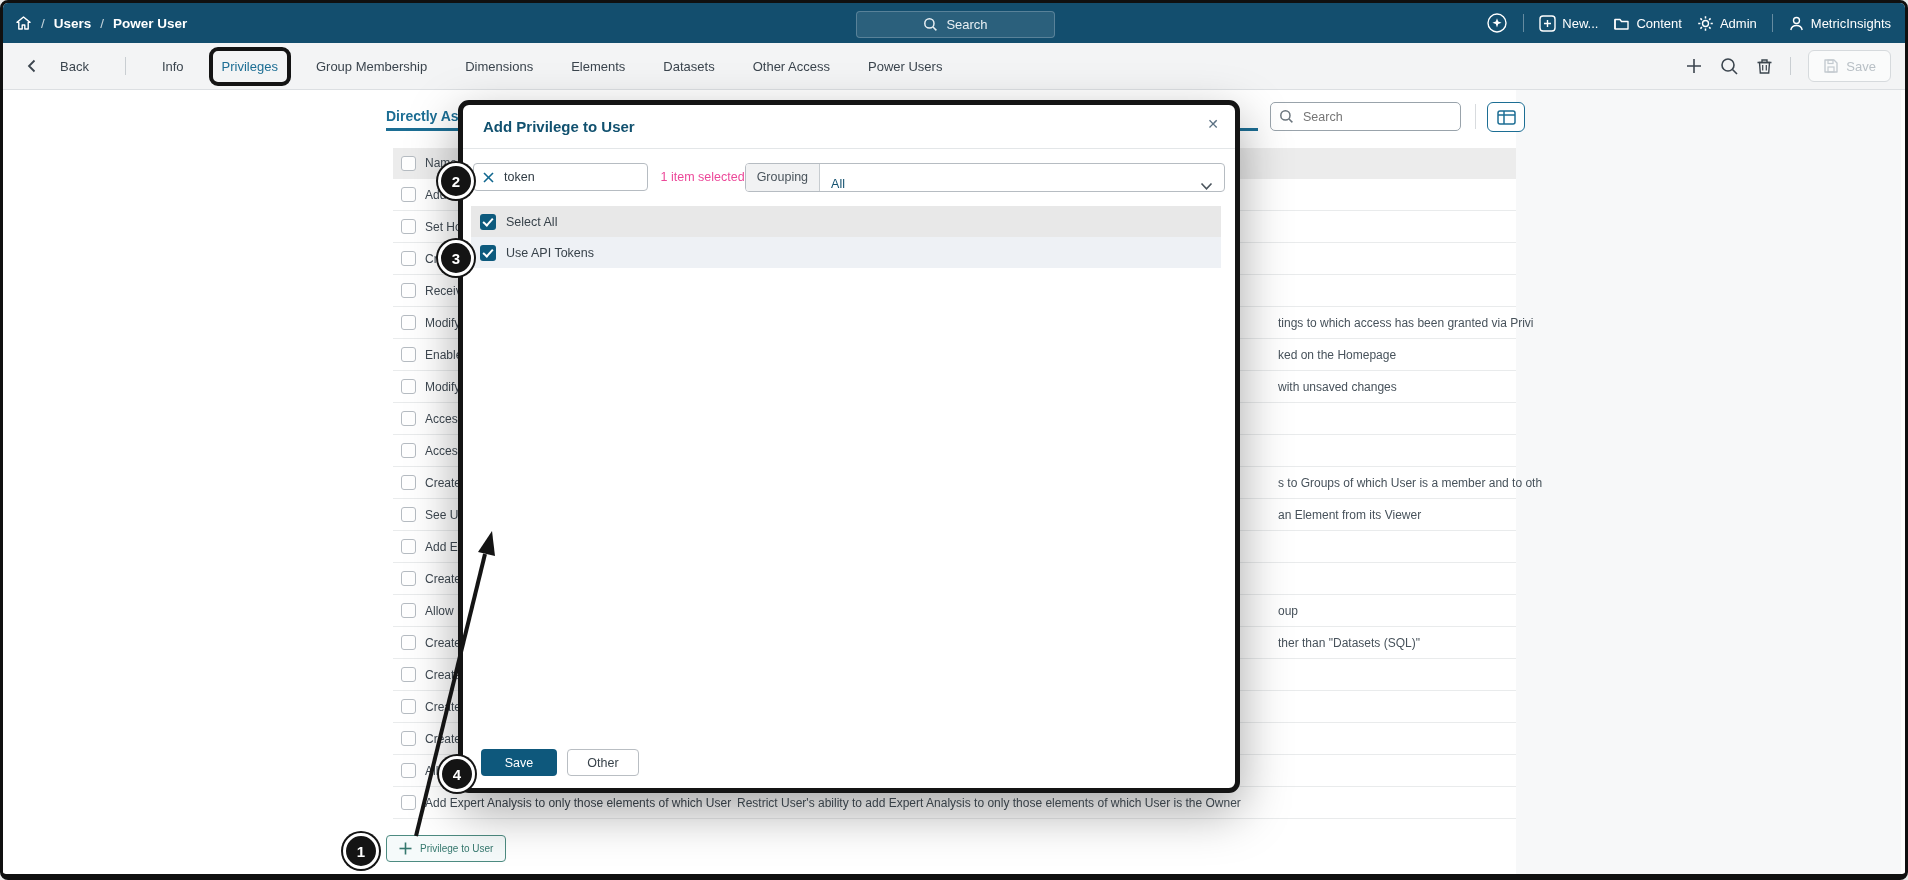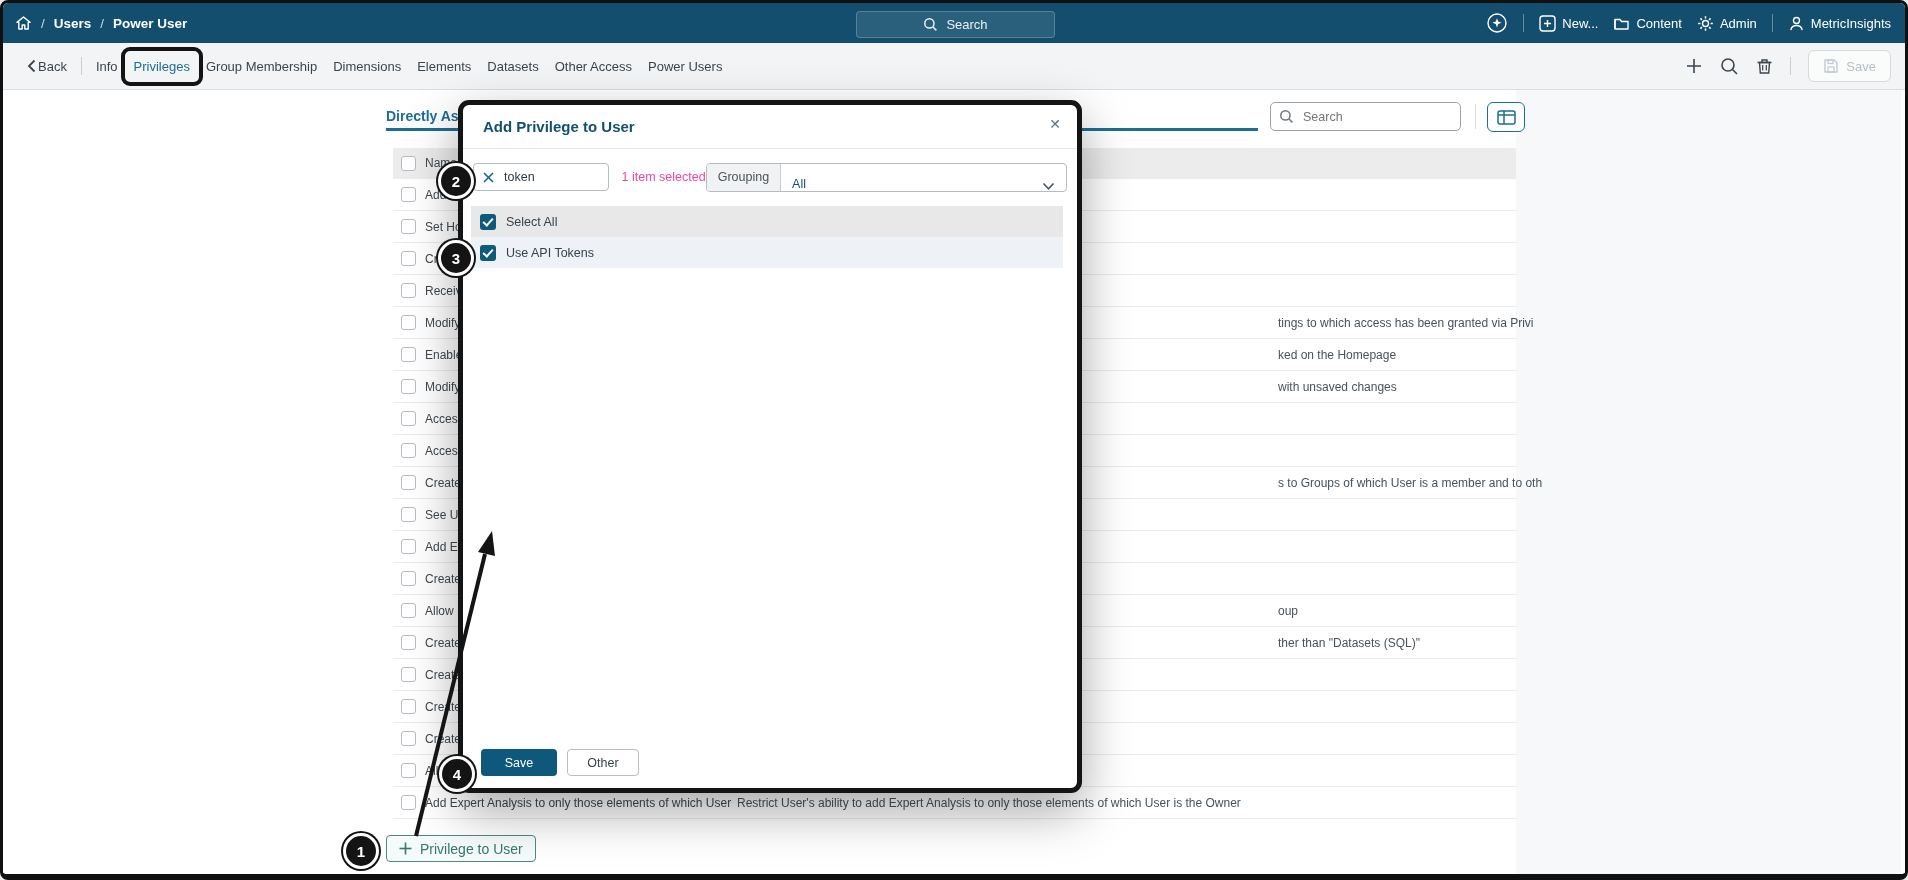--- a/index.html
+++ b/index.html
@@ -12,21 +12,21 @@
   .crumbs .sep{font-weight:400;opacity:.75;}
   .top-search{position:absolute;left:853px;top:8px;width:197px;height:25px;border-radius:4px;
     background:rgba(255,255,255,.10);border:1px solid rgba(255,255,255,.22);
     display:flex;align-items:center;justify-content:center;gap:8px;color:#e9f0f4;font-size:13px;cursor:pointer;}
   .top-right{position:absolute;right:14px;top:0;height:40px;display:flex;align-items:center;gap:15px;font-size:13px;color:#fff;}
   .top-item{display:flex;align-items:center;gap:6px;cursor:pointer;white-space:nowrap;}
   .vdiv{width:1px;height:18px;background:rgba(255,255,255,.35);}
   
   .navbar{position:absolute;left:0;top:40px;width:100%;height:46px;background:#f3f4f5;border-bottom:1px solid #dcdfe2;
     display:flex;align-items:center;font-size:13px;color:#3b454e;}
-  .nav-left{display:flex;align-items:center;gap:12px;padding-left:24px;}
+  .nav-left{display:flex;align-items:center;gap:34px;padding-left:24px;}
   .nav-tab{cursor:pointer;white-space:nowrap;position:relative;padding:4px 2px;}
   .nav-tab.active{color:#1c6e94;}
   .tab-annot{position:absolute;left:-11px;top:-8px;right:-11px;bottom:-8px;border:4px solid #141414;border-radius:9px;pointer-events:none;}
   .nav-div{width:1px;height:18px;background:#c9ced2;}
   .nav-right{position:absolute;right:14px;top:0;height:46px;display:flex;align-items:center;gap:17px;}
   .icon-btn{display:flex;align-items:center;justify-content:center;cursor:pointer;}
   .save-btn{display:flex;align-items:center;gap:7px;border:1px solid #d6dadd;background:#fafbfb;color:#b9c0c6;
     border-radius:6px;height:30px;padding:0 14px;font-size:13px;cursor:default;}
   
   .right-bg{position:absolute;left:1513px;top:87px;width:385px;height:784px;background:#f7f8f9;}
@@ -43,26 +43,26 @@
   .tbl-rows{position:absolute;left:390px;top:176px;width:1123px;z-index:0;}
   .trow{position:relative;height:32px;border-bottom:1px solid #e9ebec;box-sizing:border-box;}
   .cbx{position:absolute;left:8px;top:8px;width:15px;height:15px;box-sizing:border-box;border:1.5px solid #b6bcc2;border-radius:3px;background:#fff;cursor:pointer;}
   .tbl-header .cbx{top:8px;}
   .rname{position:absolute;left:32px;top:0;line-height:31px;font-size:12px;color:#3f4952;white-space:nowrap;}
   .trow .rname{line-height:32px;}
   .rdesc-frag{position:absolute;left:847px;top:0;width:274px;line-height:32px;font-size:12px;color:#47525b;white-space:nowrap;overflow:hidden;padding-left:38px;}
   .rdesc-full{position:absolute;left:344px;top:0;line-height:32px;font-size:12px;color:#47525b;white-space:nowrap;}
   
   .add-priv-btn{position:absolute;left:383px;top:832px;height:27px;box-sizing:border-box;border:1.5px solid #4d8b81;border-radius:4px;
-    background:#f5fafa;color:#35786e;font-size:14px;display:flex;align-items:center;gap:8px;padding:0 12px;cursor:pointer;}
+    background:#f5fafa;color:#35786e;font-size:10px;display:flex;align-items:center;gap:8px;padding:0 12px;cursor:pointer;}
   .pagination{position:absolute;left:1278px;top:880px;display:flex;align-items:center;font-size:12.5px;color:#3f4952;}
   .pag-icons{display:flex;align-items:center;gap:24px;margin-left:40px;}
   .pag-icons .icon-btn svg{display:block;}
   
-  .modal{position:absolute;left:455px;top:97px;width:624px;height:693px;box-sizing:border-box;border:5px solid #141414;border-radius:11px;
+  .modal{position:absolute;left:455px;top:97px;width:782px;height:693px;box-sizing:border-box;border:5px solid #141414;border-radius:11px;
     background:#fff;z-index:30;box-shadow:0 18px 50px rgba(0,0,0,.35);}
   .modal-header{position:absolute;left:0;top:0;right:0;height:43px;border-bottom:1px solid #e3e6e8;}
   .modal-title{position:absolute;left:20px;top:13px;font-size:15px;font-weight:bold;color:#11516f;}
   .modal-close{position:absolute;right:16px;top:11px;font-size:14px;color:#5b7183;cursor:pointer;}
   .modal-controls{position:absolute;left:0;top:43px;right:0;height:58px;display:flex;align-items:center;padding:0 10px;box-sizing:border-box;}
   .filter-box{width:180px;height:28px;box-sizing:border-box;border:1px solid #b6bcc2;border-radius:4px;display:flex;align-items:center;gap:7px;padding:0 8px;}
   .filter-box input{border:0;outline:0;width:100%;font-size:12.5px;font-family:inherit;color:#2f3a43;background:transparent;}
   .sel-info{margin-left:13px;font-size:12.5px;color:#ec4899;white-space:nowrap;}
   .grouping{margin-left:auto;width:497px;height:29px;box-sizing:border-box;border:1px solid #b6bcc2;border-radius:4px;
     display:flex;align-items:flex-end;background:#fff;overflow:hidden;cursor:pointer;}
@@ -279,20 +279,21 @@
         <span class="rname">Access</span>
       </div>
       <div class="trow">
         <span class="cbx"></span>
         <span class="rname">Create</span>
         <span class="rdesc-frag">s to Groups of which User is a member and to oth</span>
       </div>
       <div class="trow">
         <span class="cbx"></span>
         <span class="rname">See Use</span>
+        <span class="rdesc-frag">an Element from its Viewer</span>
       </div>
       <div class="trow">
         <span class="cbx"></span>
         <span class="rname">Add Exp</span>
       </div>
       <div class="trow">
         <span class="cbx"></span>
         <span class="rname">Create</span>
       </div>
       <div class="trow">

